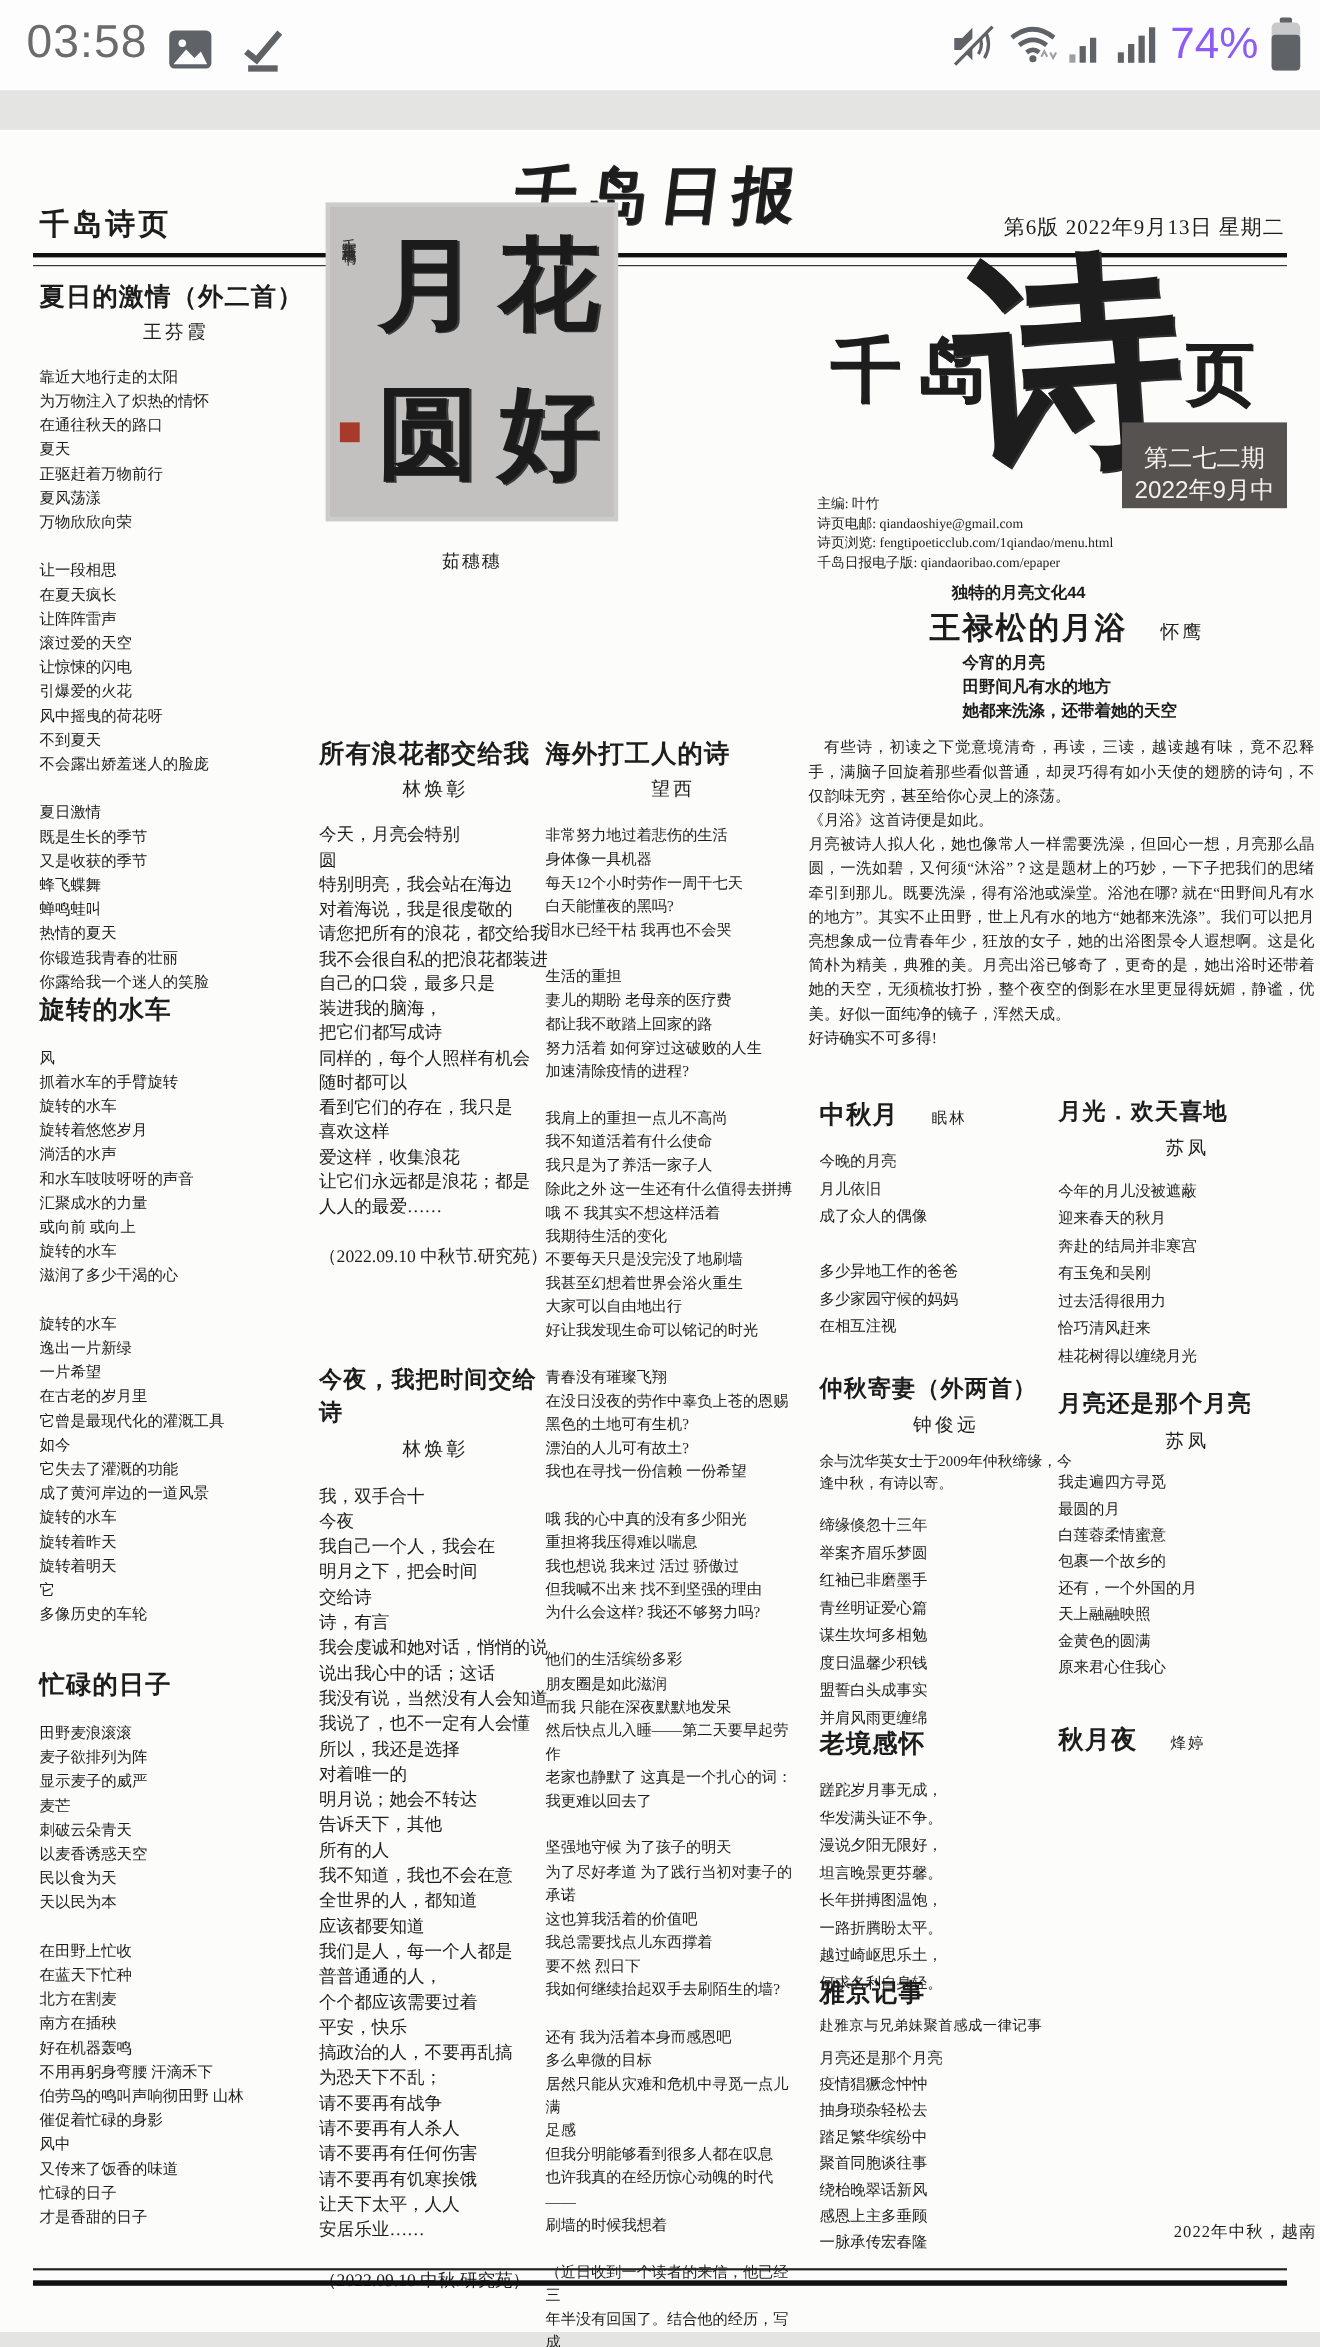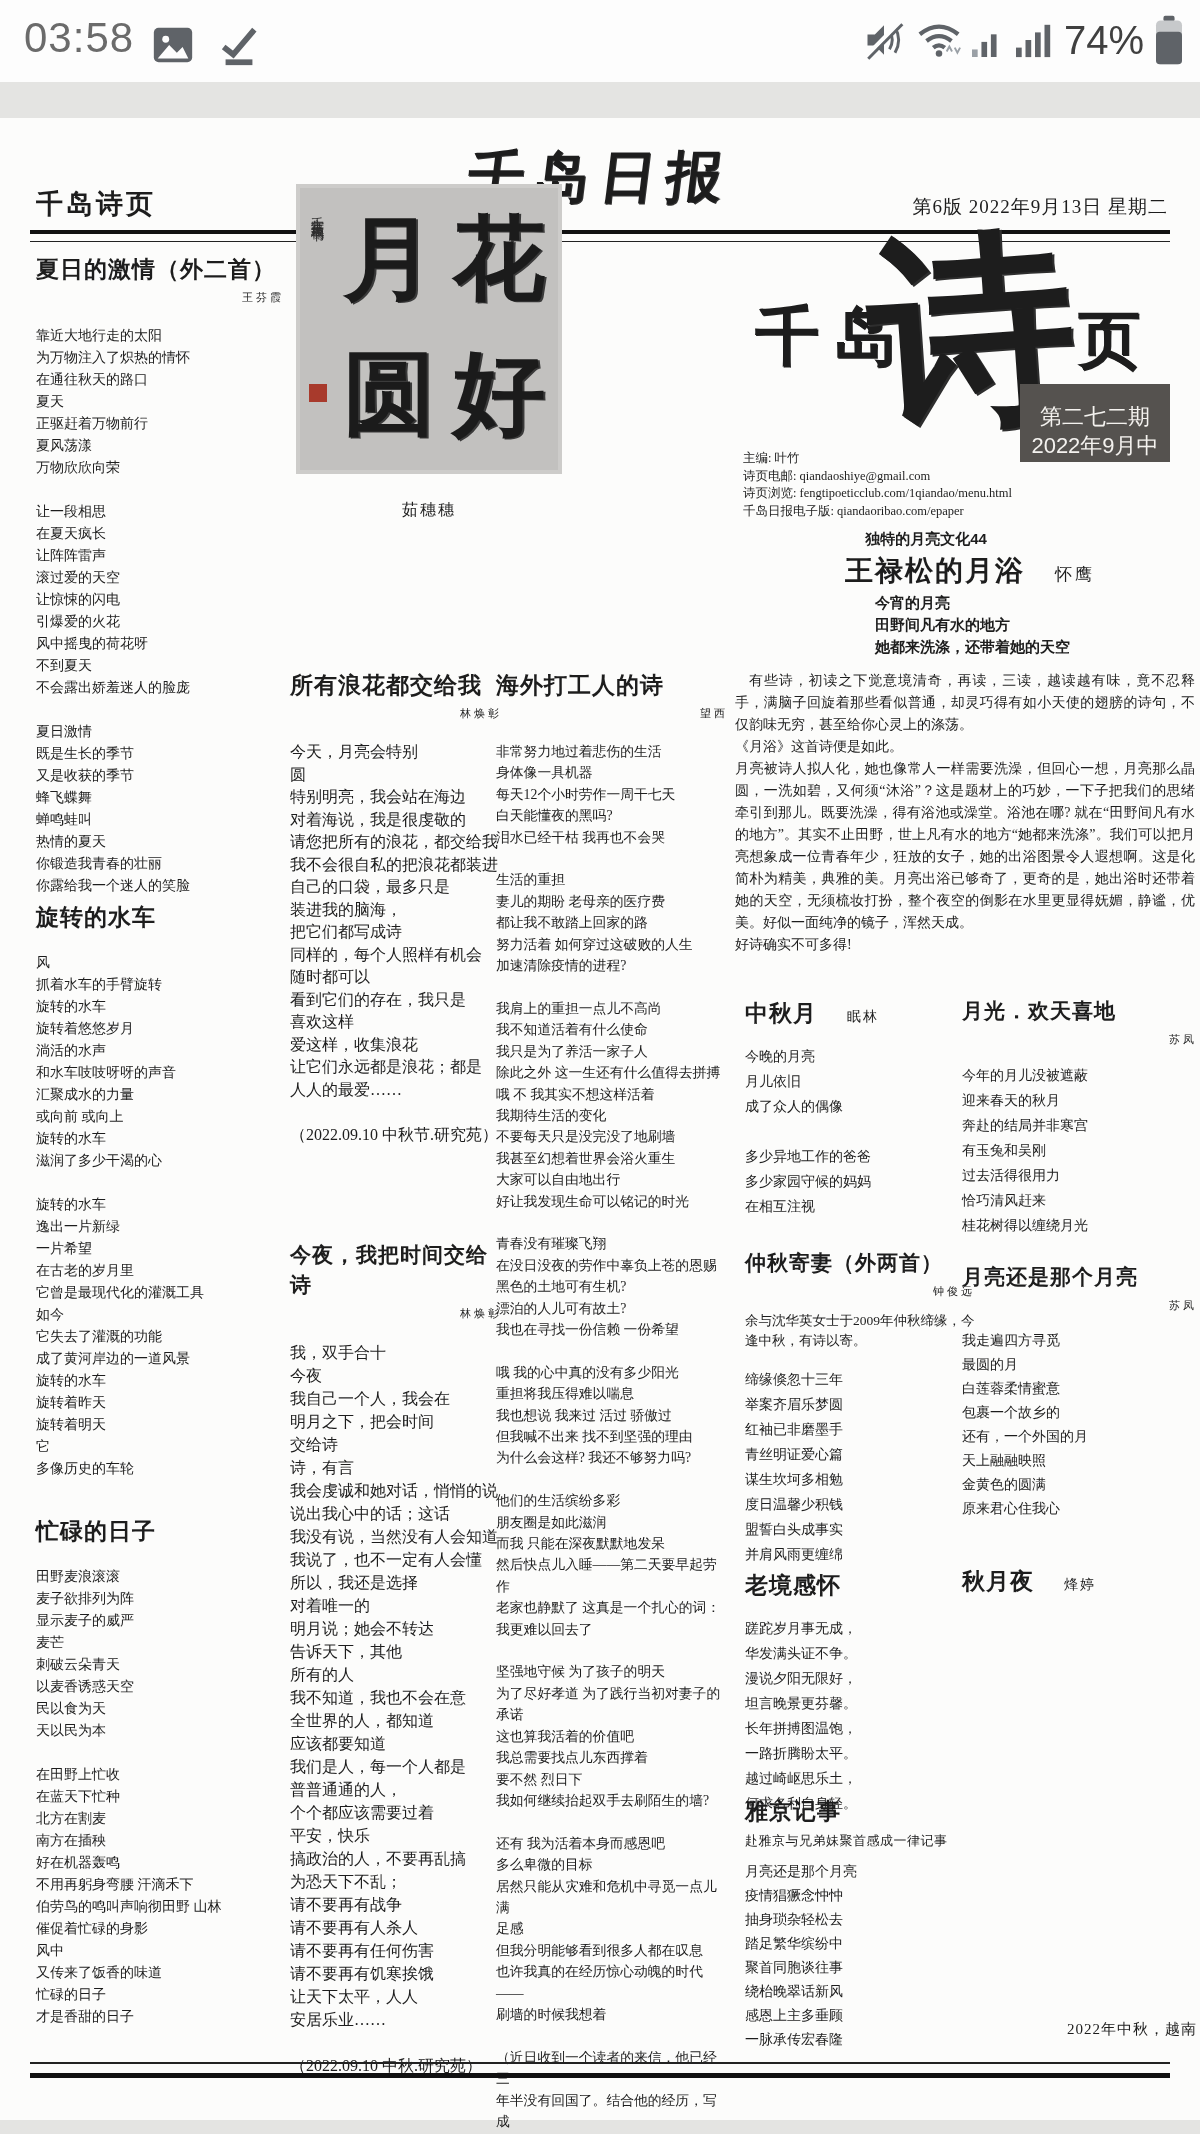--- a/index.html
+++ b/index.html
@@ -3,40 +3,40 @@
 <meta charset="utf-8">
 <style>
   html,body{margin:0;padding:0;}
   body{width:1200px;height:2134px;background:#f4f4f3;font-family:"Liberation Serif","DejaVu Serif",serif;color:#1d1d1d;position:relative;overflow:hidden;}
   .abs{position:absolute;}
   
   .status-bar{left:0;top:0;width:1200px;height:82px;background:#fdfdfd;}
   .sb-time{left:24px;top:14px;font-family:"Liberation Sans","DejaVu Sans",sans-serif;font-size:42px;color:#6b6b6b;letter-spacing:1px;}
   .sb-ico{top:22px;}
   .sb-right{right:16px;top:14px;display:flex;align-items:center;gap:10px;position:absolute;}
-  .sb-pct{font-family:"Liberation Sans","DejaVu Sans",sans-serif;font-size:40px;color:#404040;}
+  .sb-pct{font-family:"Liberation Sans","DejaVu Sans",sans-serif;font-size:40px;color:#8b5cf6;}
   .band{left:0;width:1200px;background:#e4e4e2;}
   
   .page{left:0;top:118px;width:1200px;height:2002px;background:#fcfcfb;}
   .np-section{left:36px;top:68px;font-size:27px;font-weight:bold;letter-spacing:3px;font-family:"Liberation Sans","DejaVu Sans",sans-serif;}
   .np-paper{left:0;top:22px;width:100%;text-align:center;font-size:56px;font-weight:bold;transform:skewX(-7deg);letter-spacing:10px;text-shadow:1px 1px 0 #333;}
   .np-edition{right:32px;top:76px;font-size:19px;letter-spacing:1px;position:absolute;}
   .rule-top{left:30px;right:30px;top:112px;height:7px;border-top:4px solid #111;border-bottom:1px solid #222;position:absolute;}
   .rule-bottom{left:30px;right:30px;top:1944px;height:9px;border-top:2px solid #222;border-bottom:5px solid #111;position:absolute;}
   
   .artwork{left:300px;top:70px;width:258px;height:282px;background:#c2c1bf;box-shadow:0 0 0 4px #cdccca;}
   .art-grid{position:absolute;left:34px;top:6px;width:220px;height:270px;display:grid;grid-template-columns:1fr 1fr;grid-template-rows:1fr 1fr;}
   .art-grid span{font-size:92px;line-height:130px;text-align:center;color:#1b1b1b;font-weight:bold;text-shadow:2px 1px 0 #3a3a3a;}
   .art-inscription{position:absolute;left:8px;top:18px;writing-mode:vertical-rl;font-size:13px;color:#2c2c2c;letter-spacing:2px;}
   .art-seal{position:absolute;left:9px;top:196px;width:18px;height:18px;background:#a83a2c;}
   .art-caption{left:300px;top:382px;width:258px;text-align:center;font-size:16px;letter-spacing:2px;}
   
   .poem-title{font-family:"Liberation Sans","DejaVu Sans",sans-serif;font-weight:bold;font-size:23px;letter-spacing:1px;line-height:30px;}
   .poem-title.small{font-size:21px;}
-  .poem-author{text-align:right;font-size:11px;letter-spacing:3px;margin-top:6px;}
+  .poem-author{text-align:center;font-size:17px;letter-spacing:3px;margin-top:6px;}
   .lines{white-space:pre-line;font-size:14px;line-height:22px;margin-top:20px;}
   .lcol .lines{line-height:22px;}
   .ccol .lines{font-size:16px;}
   .c1a .lines{line-height:22.5px;}
   .c1b .lines{line-height:23px;}
   .c2 .lines{line-height:21.4px;font-size:13.8px;}
   .scol .lines{line-height:25px;margin-top:16px;}
   .scol-b3 .lines{line-height:23px;}
   .title-row{display:flex;align-items:baseline;gap:30px;}
   .title-row .by{font-size:14px;letter-spacing:2px;font-family:"Liberation Serif",serif;font-weight:normal;}

